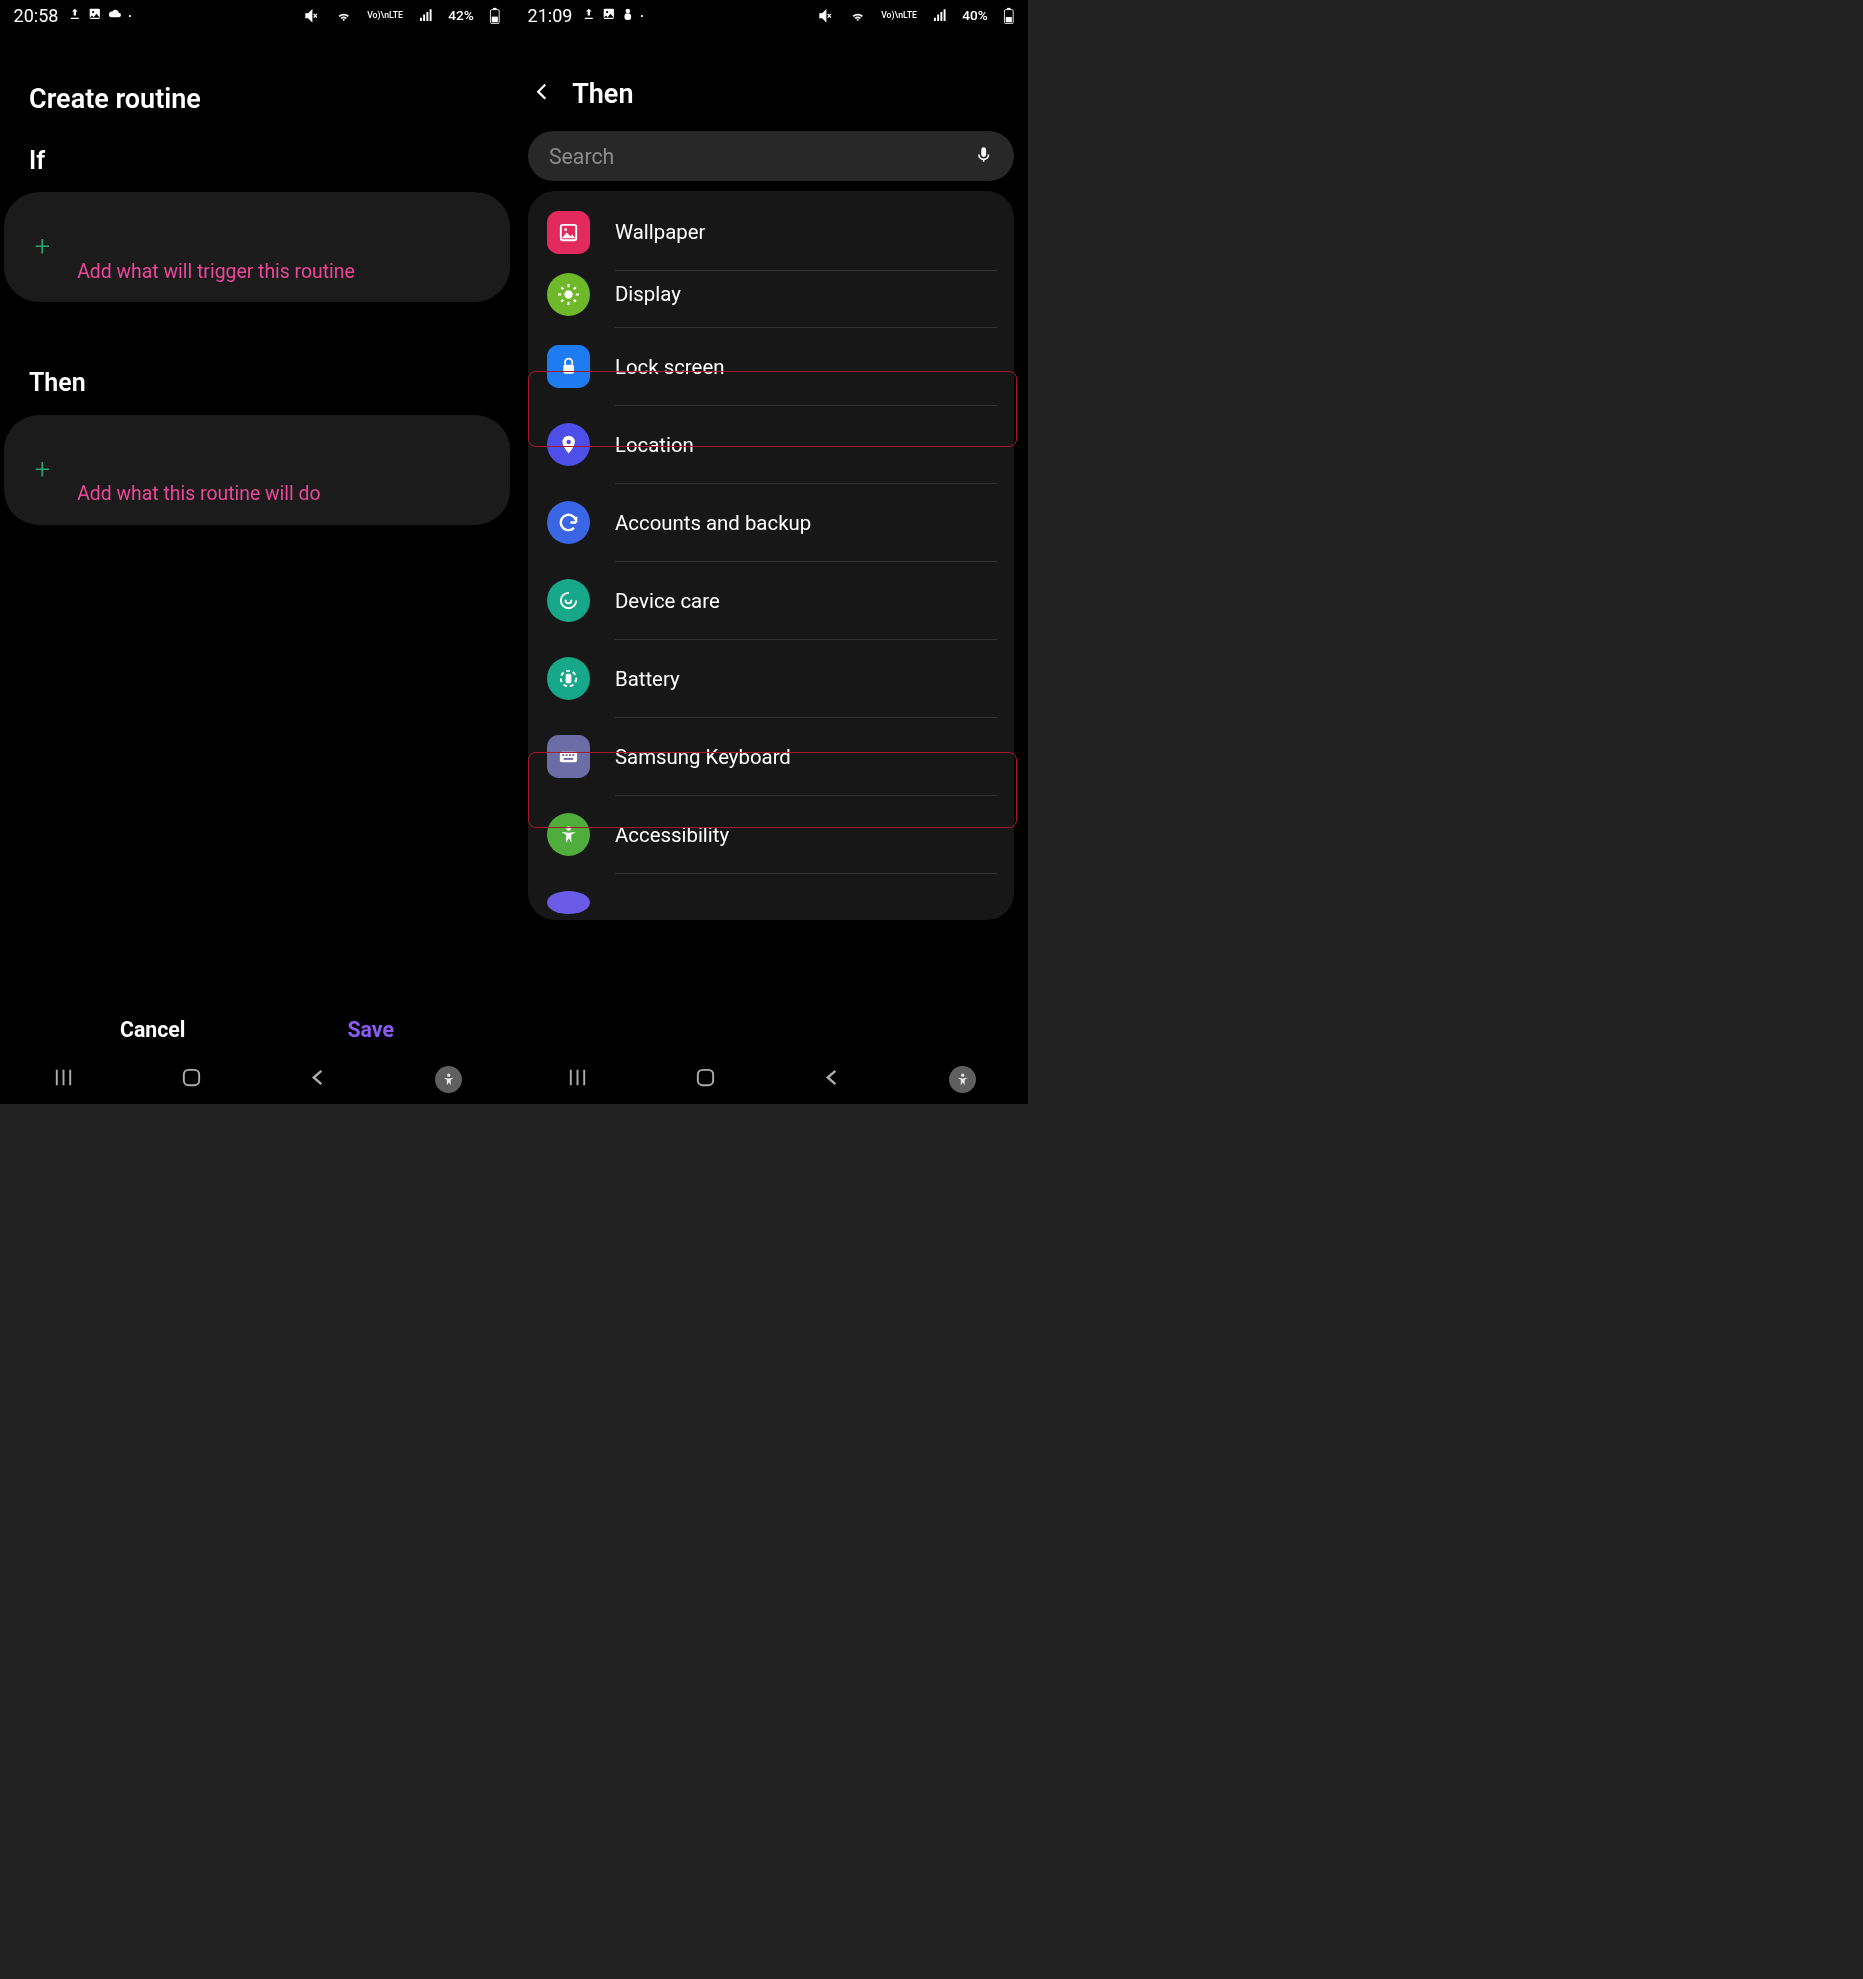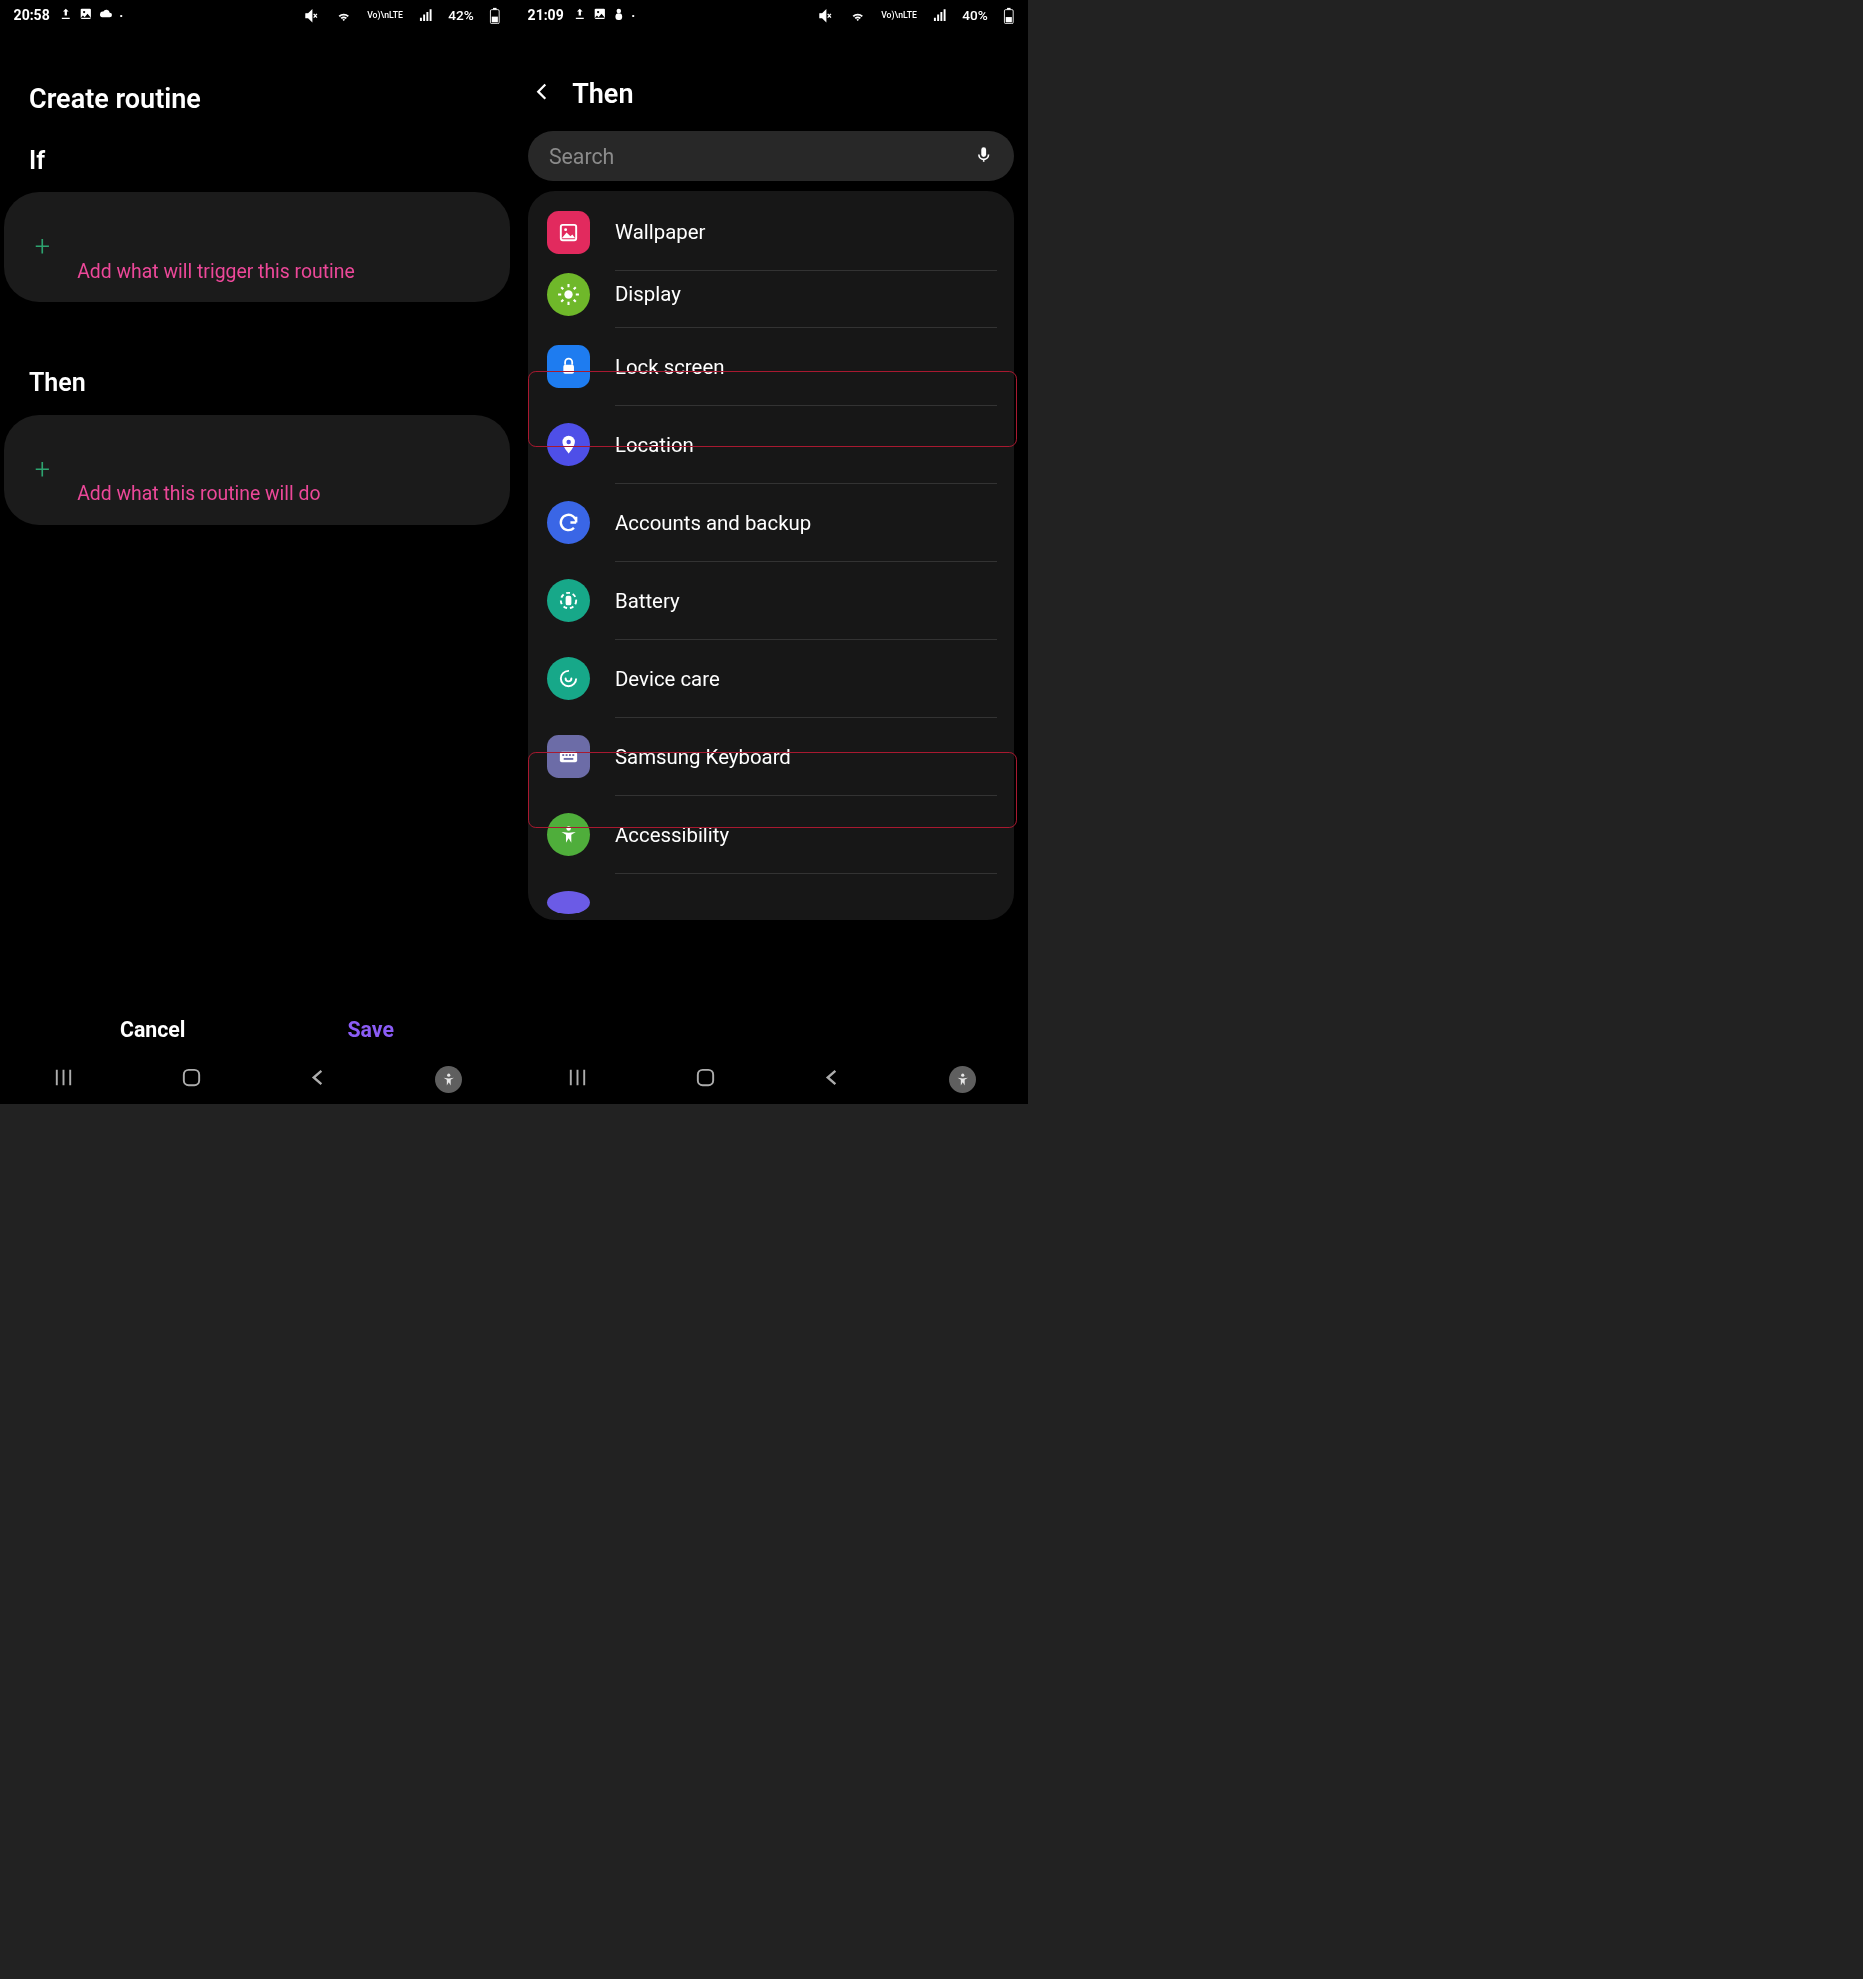--- a/index.html
+++ b/index.html
@@ -25,21 +25,21 @@
     padding: 5.8px 13.6px 3.9px 13.6px;
     font-size: 15.5px;
     font-weight: 500;
     height: 29px;
   }
   .status-left, .status-right {
     display: flex;
     align-items: center;
     gap: 5.8px;
   }
-  .status-left .time { margin-right: 3.9px; font-weight: 700; font-size: 14px;}
+  .status-left .time { margin-right: 3.9px; font-weight: 400; font-size: 18px;}
   .small-dot { font-size: 9.7px; }
   .status-right { font-size: 13.6px; gap: 15px;}
   .status-right span { display:inline-flex; align-items:center;}
   .page-title {
     font-size: 27px;
     font-weight: 600;
     padding: 54px 29px 23px 29px;
   }
   .section-heading {
     font-size: 25px;
@@ -361,34 +361,34 @@
       <span class="item-icon" style="background:#3a66e6;border-radius:50%;">
         <svg width="23" height="23" viewBox="0 0 24 24" fill="none" stroke="#fff" stroke-width="2.5">
             <path d="M20 12a8 8 0 1 0-2.3 5.6M20 12V6m0 6h-6"></path>
           </svg>
       </span>
       <span class="item-label">Accounts and backup</span>
     </div>
     <div class="list-item">
       <span class="item-icon" style="background:#17a889;border-radius:50%;">
         <svg width="23" height="23" viewBox="0 0 24 24" fill="none" stroke="#fff" stroke-width="2">
+            <circle cx="12" cy="12" r="8" stroke-dasharray="38 12"></circle>
+            <path d="M9 12a3 3 0 1 0 6 0" stroke-linecap="round"></path>
+          </svg>
+      </span>
+      <span class="item-label">Device care</span>
+    </div>
+    <div class="list-item">
+      <span class="item-icon" style="background:#17a889;border-radius:50%;">
+        <svg width="23" height="23" viewBox="0 0 24 24" fill="none" stroke="#fff" stroke-width="2">
             <circle cx="12" cy="12" r="8" stroke-dasharray="4 3"></circle>
             <rect x="10" y="8" width="4" height="8" rx="1" fill="#fff"></rect>
           </svg>
       </span>
       <span class="item-label">Battery</span>
-    </div>
-    <div class="list-item">
-      <span class="item-icon" style="background:#17a889;border-radius:50%;">
-        <svg width="23" height="23" viewBox="0 0 24 24" fill="none" stroke="#fff" stroke-width="2">
-            <circle cx="12" cy="12" r="8" stroke-dasharray="38 12"></circle>
-            <path d="M9 12a3 3 0 1 0 6 0" stroke-linecap="round"></path>
-          </svg>
-      </span>
-      <span class="item-label">Device care</span>
     </div>
     <div class="list-item">
       <span class="item-icon" style="background:#6c6ca7;">
         <svg width="25" height="23" viewBox="0 0 24 24" fill="#fff">
             <rect x="3" y="7" width="18" height="11" rx="2"></rect>
             <g fill="#6c6ca7">
               <rect x="5.5" y="9.5" width="2" height="2"></rect>
               <rect x="9" y="9.5" width="2" height="2"></rect>
               <rect x="12.5" y="9.5" width="2" height="2"></rect>
               <rect x="16" y="9.5" width="2" height="2"></rect>

